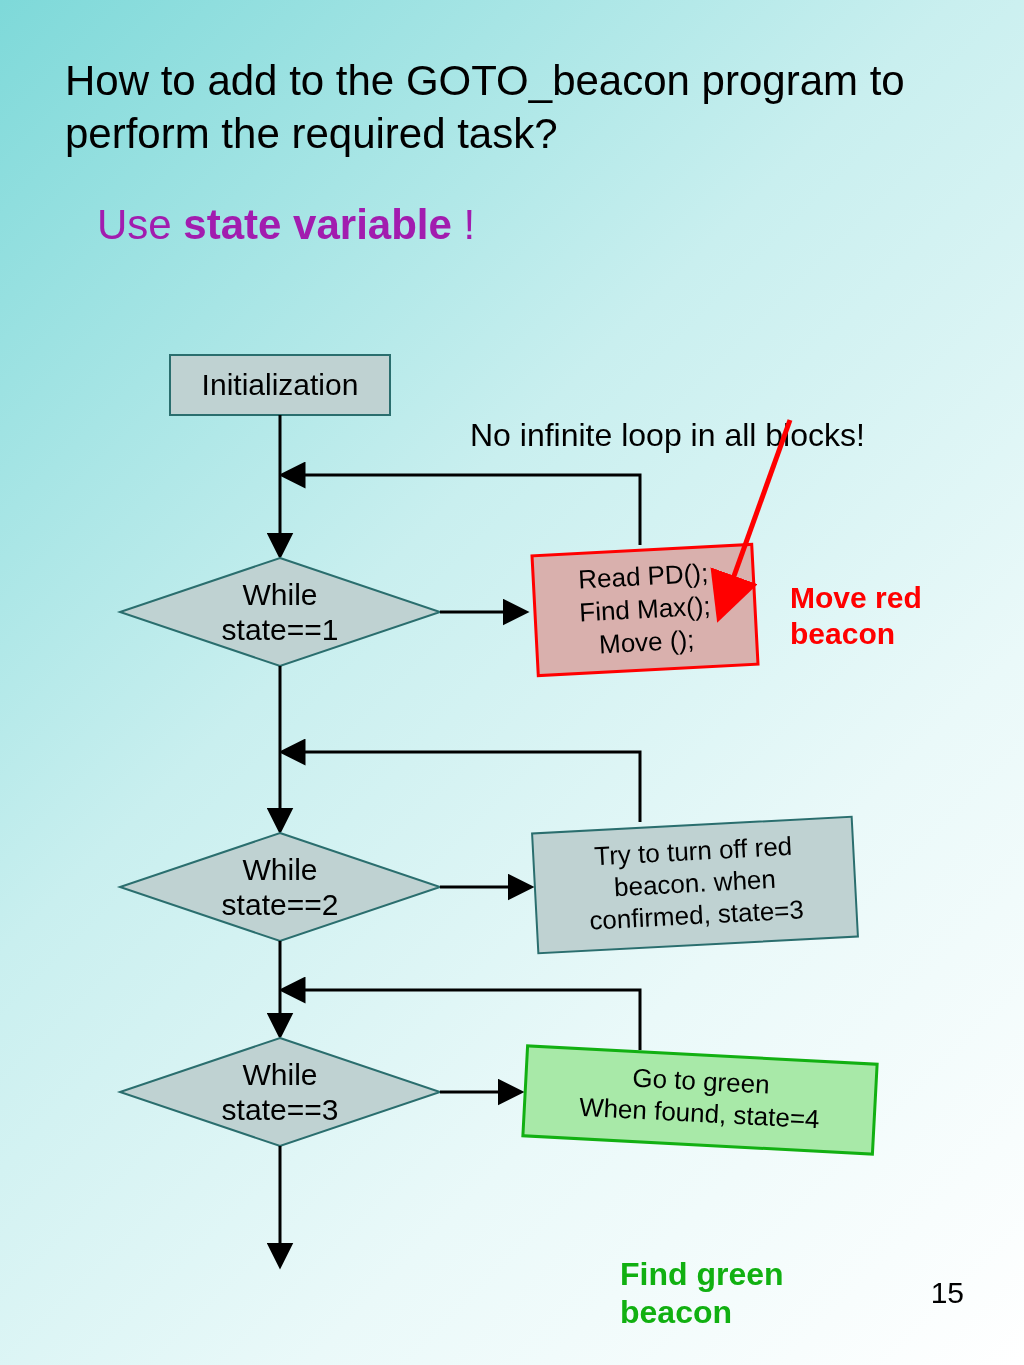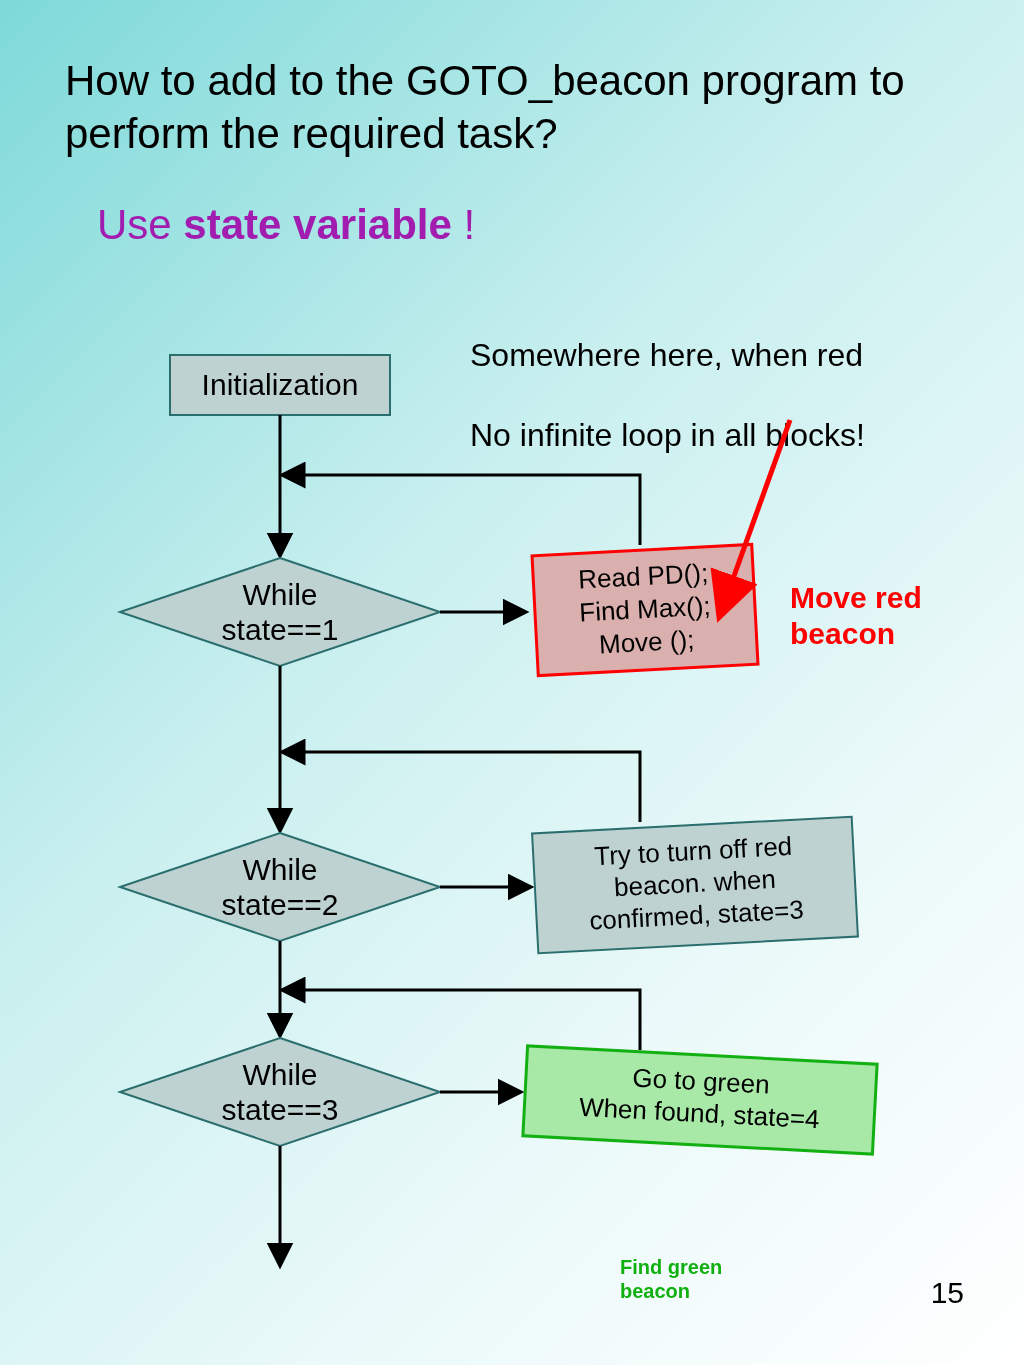--- a/index.html
+++ b/index.html
@@ -23,38 +23,38 @@
     position:absolute;left:470px;top:335px;width:500px;
     font-size:32px;line-height:1.25;color:#000;
   }
   .pagenum{
     position:absolute;right:60px;bottom:55px;font-size:30px;color:#000;margin-top:38px;
   }
   .red-label{
     position:absolute;left:790px;top:580px;font-size:30px;font-weight:700;color:#ff0000;line-height:1.2;
   }
   .green-label{
-    position:absolute;left:620px;top:1255px;font-size:20px;font-weight:700;color:#11b011;line-height:1.2;
+    position:absolute;left:620px;top:1255px;font-size:32px;font-weight:700;color:#11b011;line-height:1.2;
   }
   svg{position:absolute;left:0;top:0;}
   .box-text{font-size:30px;fill:#000;text-anchor:middle;}
   .diamond-text{font-size:30px;fill:#000;text-anchor:middle;}
   .proc-text{font-size:26px;fill:#000;text-anchor:middle;}
 </style>
 </head>
 <body>
 
 <div class="title">How to add to the GOTO_beacon program to perform the required task?</div>
 
 <div class="subtitle">
   <span>Use </span><span class="bold">state variable</span><span> !</span>
 </div>
 
 <div class="note">
-  <span>Somewhere here, when red</span><br>
+  <br>
   <br>
   <span>No infinite loop in all blocks!</span>
 </div>
 
 <div class="red-label">
   <span>Move red</span><br>
   <span>beacon</span>
 </div>
 
 <div class="green-label">

